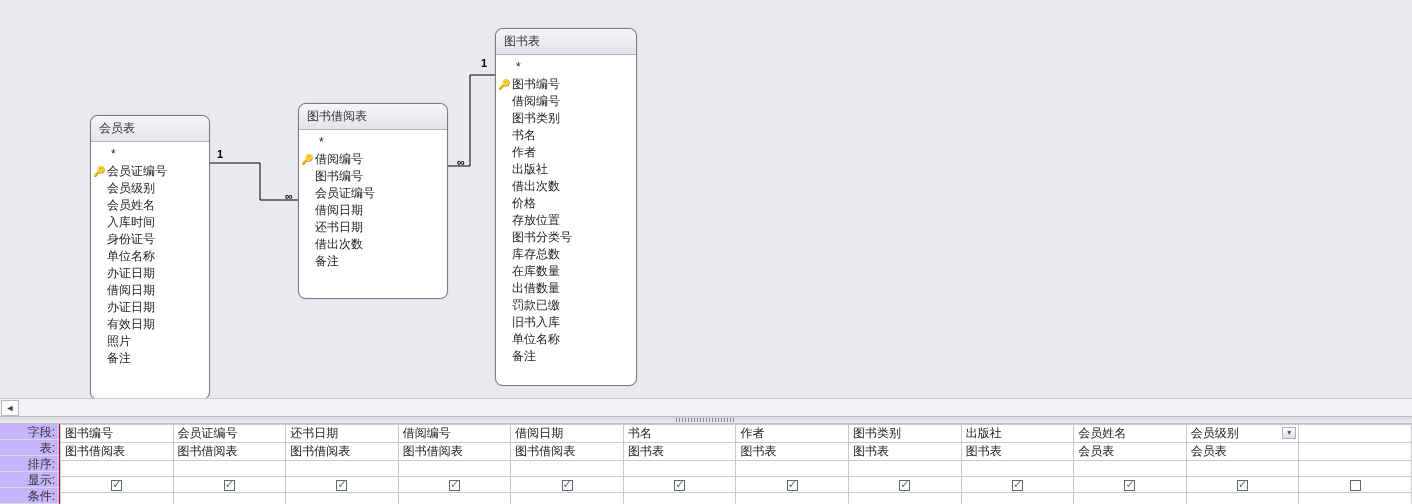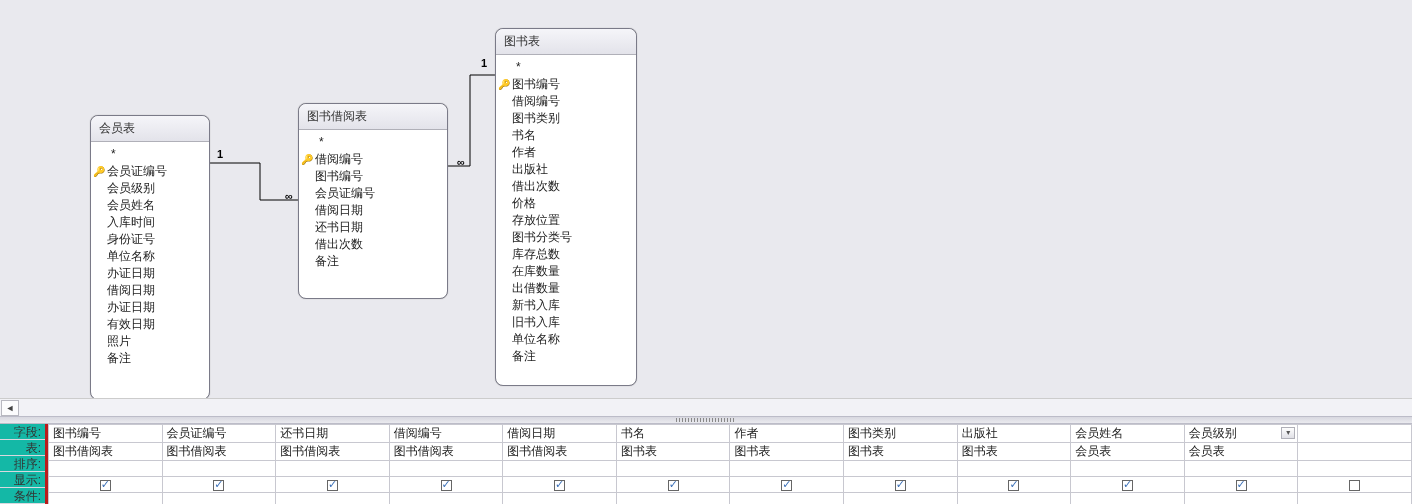--- a/index.html
+++ b/index.html
@@ -106,23 +106,23 @@
     background: repeating-linear-gradient(90deg, #888 0 1px, transparent 1px 3px);
   }
   .grid-area {
     position: absolute;
     left: 0; top: 424px;
     width: 1412px; height: 80px;
     background: #fff;
     display: flex;
   }
   .grid-labels {
-    width: 48px;
-    border-right: 3px solid #b91c1c;
-    background: #14b8a6;
+    width: 60px;
+    border-right: 1px solid #b91c1c;
+    background: #c4b5fd;
   }
   .grid-labels .lbl {
     height: 16px;
     text-align: right;
     padding-right: 4px;
     font-size: 12px;
     border-bottom: 1px solid #d8d8de;
     color: #333;
     line-height: 16px;
   }
@@ -304,21 +304,21 @@
         <div class="field-row">
           <span>库存总数</span>
         </div>
         <div class="field-row">
           <span>在库数量</span>
         </div>
         <div class="field-row">
           <span>出借数量</span>
         </div>
         <div class="field-row">
-          <span>新书入库</span>
+          <span>罚款已缴</span>
         </div>
         <div class="field-row">
           <span>旧书入库</span>
         </div>
         <div class="field-row">
           <span>单位名称</span>
         </div>
         <div class="field-row">
           <span>备注</span>
         </div>

